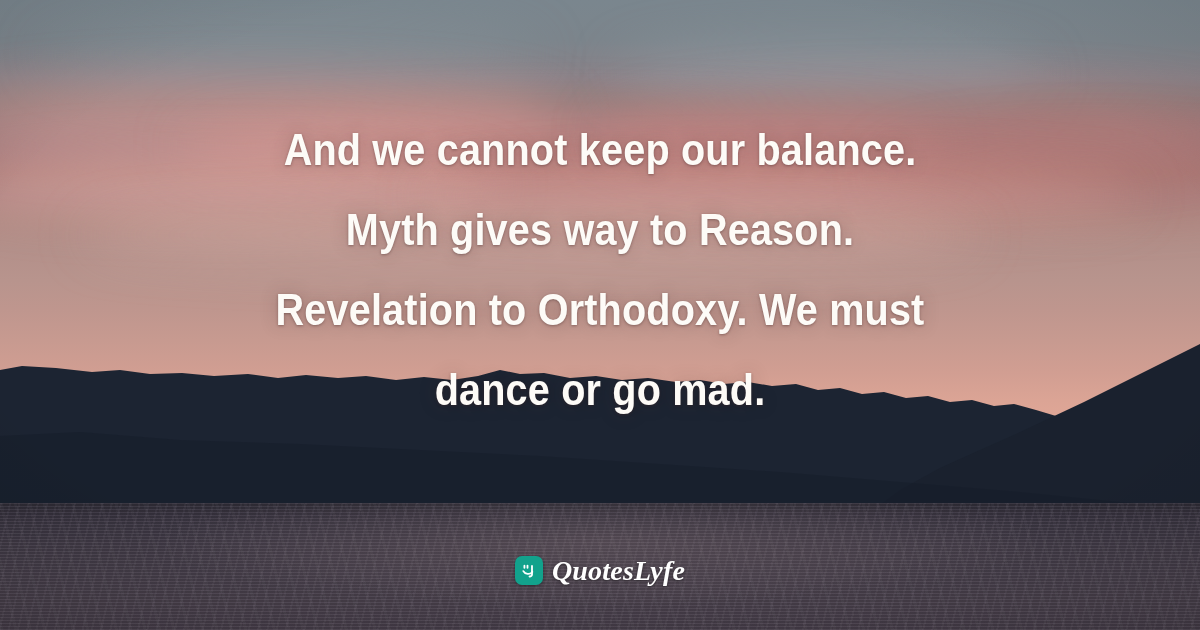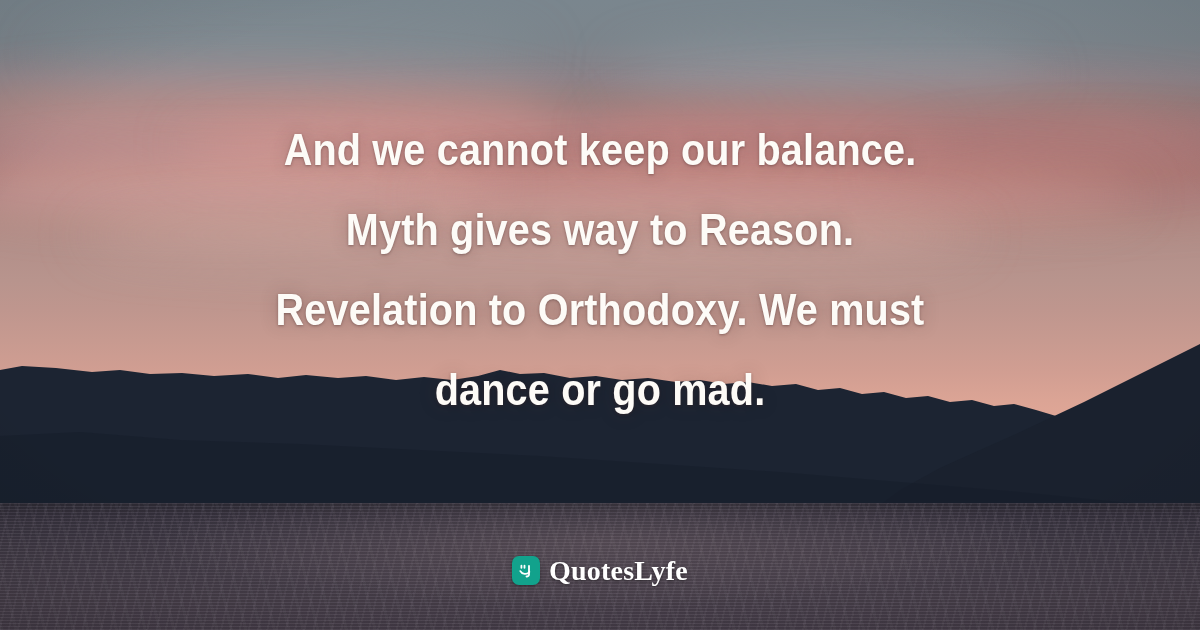--- a/index.html
+++ b/index.html
@@ -203,20 +203,21 @@
   
   .brand {
     position: absolute;
     left: 0;
     top: 556px;
     width: 1200px;
     display: flex;
     align-items: center;
     justify-content: center;
     gap: 9px;
+    font-style: italic;
   }
   .brand-mark {
     width: 28px;
     height: 29px;
     border-radius: 7px;
     background: #12a28c;
     display: flex;
     align-items: center;
     justify-content: center;
     box-shadow: 0 1px 3px rgba(0,0,0,0.35);

